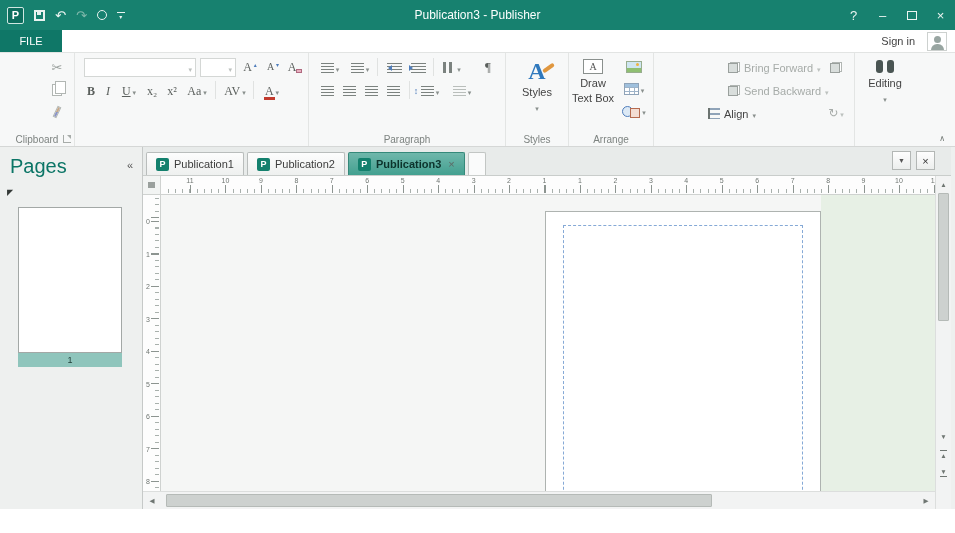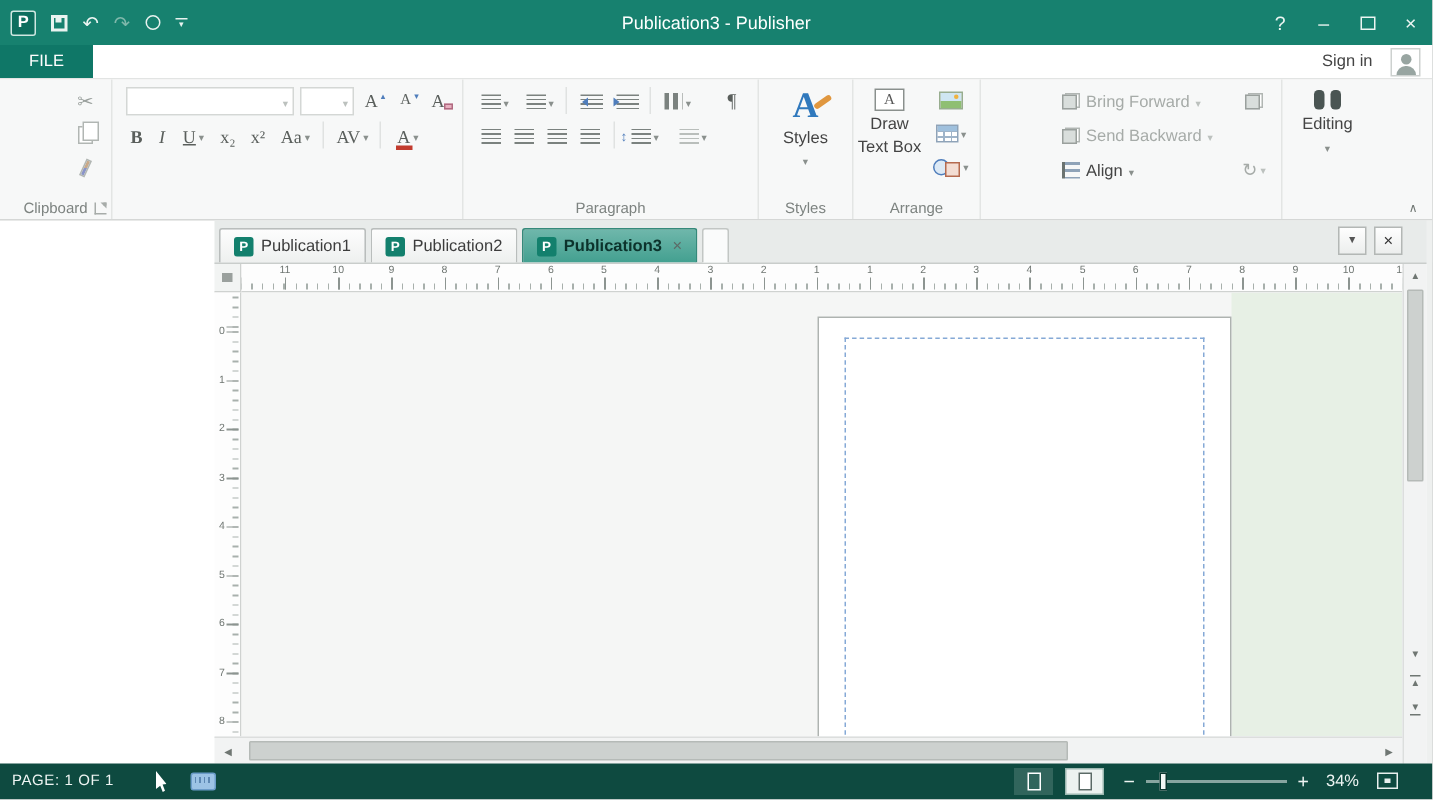--- a/index.html
+++ b/index.html
@@ -84,21 +84,21 @@
   .iwrap::before { content:""; position:absolute; left:4px; top:2px; width:7px; height:6px; background:#eef0ef; border:1px solid #aab0ad; }
   .ilayer { position:relative; width:12px; height:11px; flex:none; }
   .ilayer::before { content:""; position:absolute; right:0; top:0; width:8px; height:8px; border:1px solid #b1b6b3; background:#fff; }
   .ilayer::after { content:""; position:absolute; left:0; bottom:0; width:8px; height:8px; border:1px solid #9aa09d; background:#d9dedc; }
   .ialign { width:12px; height:11px; border-left:2px solid #6b7370; background:repeating-linear-gradient(to bottom,#8fa3b8 0 2px,transparent 2px 5px); flex:none; }
   .irotate { font-size:12px; color:#a6aba8; line-height:1; }
   .ibino { position:relative; width:20px; height:15px; }
   .ibino::before { content:""; position:absolute; left:1px; top:1px; width:7px; height:13px; border-radius:3px; background:#4a5553; }
   .ibino::after { content:""; position:absolute; right:1px; top:1px; width:7px; height:13px; border-radius:3px; background:#4a5553; }
   .abtn { position:absolute; left:54px; display:flex; align-items:center; gap:4px; font-size:11px; height:19px; white-space:nowrap; }
-  .abtn.dis { color:#a6aba8; }
+  .abtn.dis { color:#a6aba8;margin-left:20px; }
   .ribbon-collapse { position:absolute; right:10px; bottom:3px; font-size:8px; color:#6f7672; }
 
   
   .docbar { position:absolute; left:143px; top:147px; right:0; height:29px; background:#e8ebea; border-bottom:1px solid #c9cdcb; }
   .dtabs-row { position:absolute; left:3px; bottom:0; display:flex; align-items:flex-end; }
   .dtab { display:flex; align-items:center; gap:5px; height:23px; padding:0 9px; background:linear-gradient(#fdfdfd,#eef0ef); border:1px solid #b9bdbc; border-bottom:none; border-radius:2px 2px 0 0; margin-right:3px; font-size:11px; color:#3c3c3c; }
   .dtab .pub-ic { width:13px; height:13px; border-radius:2px; background:#13806d; color:#fff; font-size:9px; font-weight:bold; display:flex; align-items:center; justify-content:center; }
   .dtab.active { background:linear-gradient(#6fb7ab,#43a090); border-color:#35897a; color:#0c332c; font-weight:bold; }
   .dtab-x { font-weight:normal; color:#5c6a66; margin-left:2px; font-size:11px; line-height:1; }
   .dtab-stub { width:18px; height:23px; background:#fafbfb; border:1px solid #c2c6c4; border-bottom:none; border-radius:2px 2px 0 0; }
@@ -369,20 +369,27 @@
       <div class="bigbtn" style="left:6px;top:0;width:48px;height:74px">
         <span class="ibino"></span>
         <span>Editing</span>
         <span class="dd"></span>
       </div>
     </div>
 
     <span class="ribbon-collapse">∧</span>
   </div>
 
+  <div class="pane">
+    <div class="pane-title">Pages</div>
+    <div class="pane-collapse">«</div>
+    <div class="pane-tri">◤</div>
+    <div class="thumb"></div>
+    <div class="thumb-strip">1</div>
+  </div>
 
   <div class="docbar">
     <div class="dtabs-row">
       <div style="display:flex;align-items:flex-end">
           <div class="dtab">
             <span class="pub-ic">P</span>
             <span>Publication1</span>
           </div>
           <div class="dtab">
             <span class="pub-ic">P</span>
@@ -459,32 +466,14 @@
   </div>
   <div class="vscroll">
     <div class="vs-btn" style="top:0">▲</div>
     <div class="vs-thumb"></div>
     <div class="vs-btn" style="top:252px">▼</div>
     <div class="vs-btn pgbar" style="top:270px">▲</div>
     <div class="vs-btn pgbar2" style="top:288px">▼</div>
   </div>
   <div class="right-strip"></div>
 
-  <div class="statusbar">
-    <div class="sb-page">PAGE: 1 OF 1</div>
-    <div class="sb-cursor"></div>
-    <div class="sb-kb"></div>
-    <div class="sb-view" id="view1">
-        <span class="pg"></span>
-      </div>
-    <div class="sb-view" id="view2">
-        <span class="pg"></span>
-      </div>
-    <div class="sb-zminus">−</div>
-    <div class="sb-slider">
-        <div class="sb-thumb"></div>
-      </div>
-    <div class="sb-zplus">+</div>
-    <div class="sb-zval">34%</div>
-    <div class="sb-fit"></div>
-  </div>
 
 </div>
 
 </body></html>

